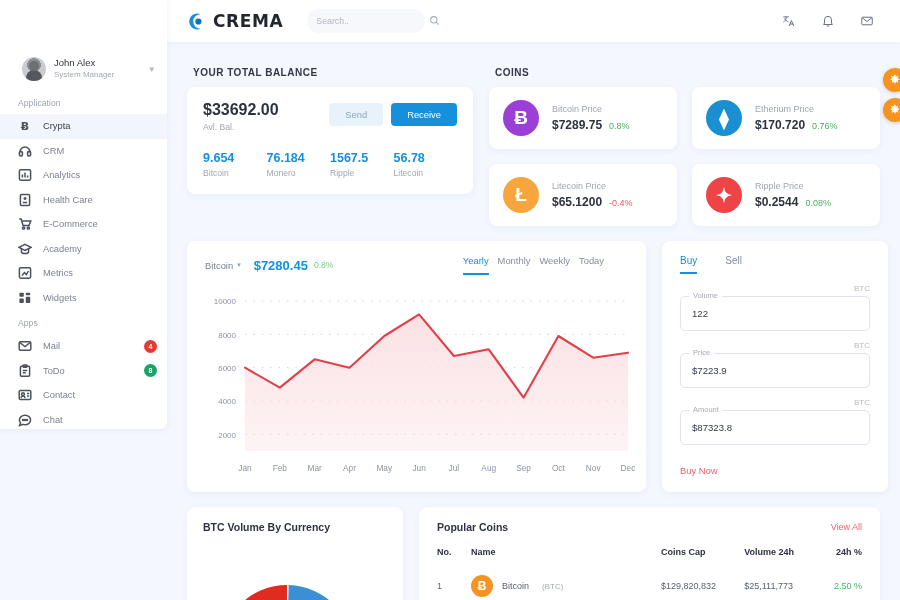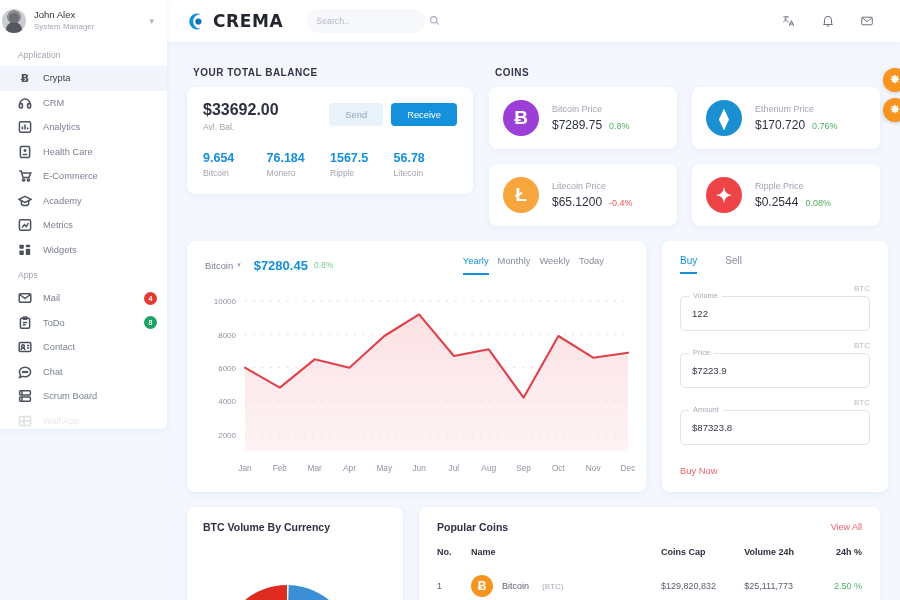--- a/index.html
+++ b/index.html
@@ -17,22 +17,23 @@
     position: absolute; left: 0; top: 0;
     width: 167px; height: 429px;
     background: #ffffff;
     border-radius: 0 0 6px 0;
     box-shadow: 0 1px 6px rgba(40,60,110,.07);
     overflow: hidden;
     z-index: 5;
   }
   .profile {
     display: flex; align-items: center;
-    padding: 9px 10px 9px 2px;
+    padding: 9px 10px 9px 22px;
     height: 42px;
+    margin-top: 48px;
   }
   .avatar {
     width: 24px; height: 24px; border-radius: 50%;
     background: radial-gradient(circle at 50% 34%, #8d8d90 0 34%, #c9ccd2 35% 100%);
     flex: none; position: relative; overflow: hidden;
   }
   .avatar::after {
     content:""; position:absolute; left:4px; top:13px; width:16px; height:14px;
     border-radius: 8px 8px 0 0; background:#55575e;
   }
@@ -155,21 +156,21 @@
   }
   .coin-card { display: flex; align-items: center; padding: 13px 14px; }
   .coin-ic {
     width: 36px; height: 36px; border-radius: 50%; flex: none;
     display: flex; align-items: center; justify-content: center;
     color: #fff; font-size: 19px; font-weight: 700;
   }
   .coin-tx { margin-left: 13px; }
   .coin-name { font-size: 9px; color: #a0a5b1; }
   .coin-line { margin-top: 4px; display: flex; align-items: baseline; gap: 7px; }
-  .coin-price { font-size: 12px; font-weight: 400; color: #2d3240; }
+  .coin-price { font-size: 12px; font-weight: 700; color: #2d3240; }
   .coin-chg { font-size: 9px; font-weight: 400; }
   .up { color: #4caf62; }
   .down { color: #f2545b; }
 
   
   .chart-wrap { margin-top: 15px; display: flex; gap: 16px; }
   .chart-card { flex: 1; padding: 0; }
   .chart-head {
     display: flex; align-items: center;
     padding: 14px 18px 0 18px;

